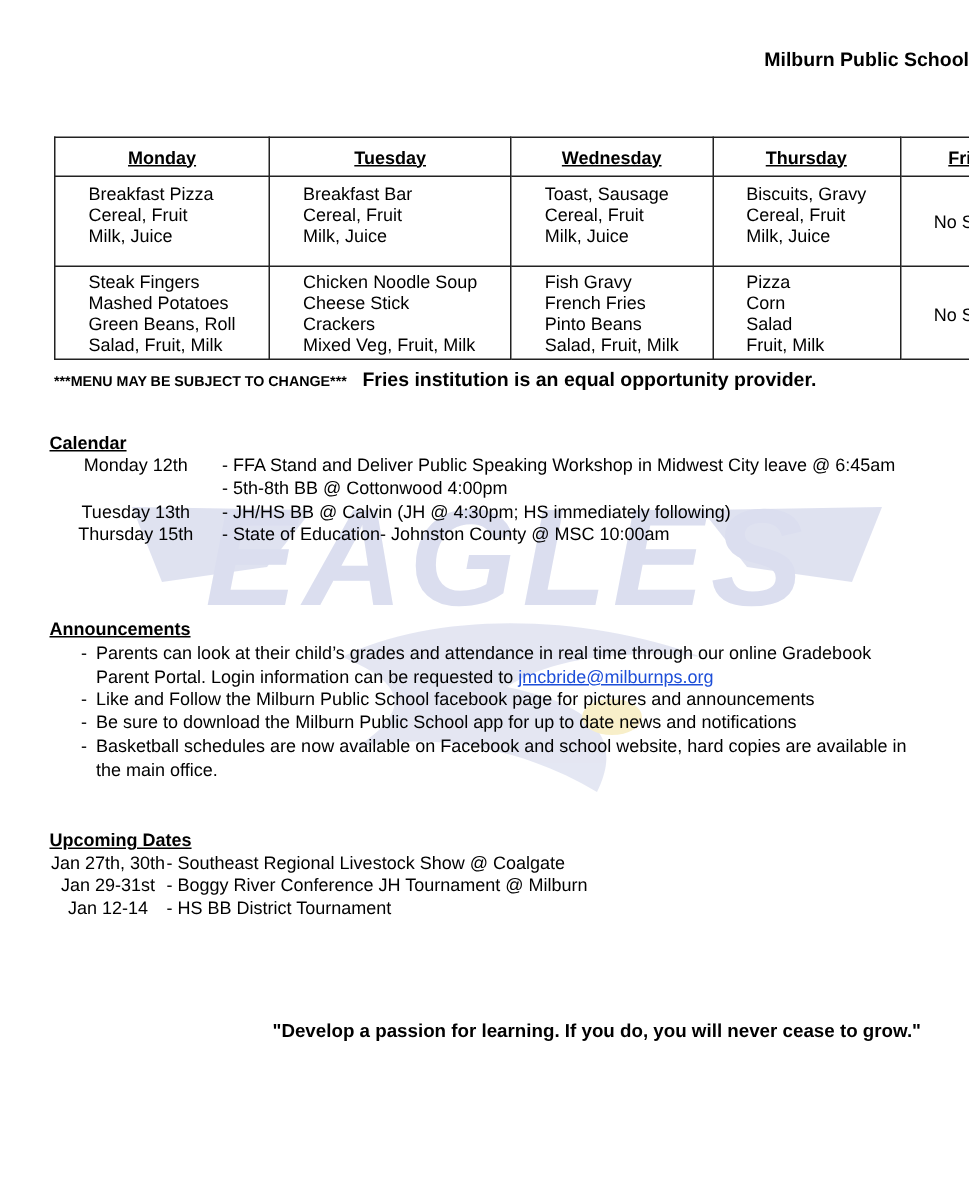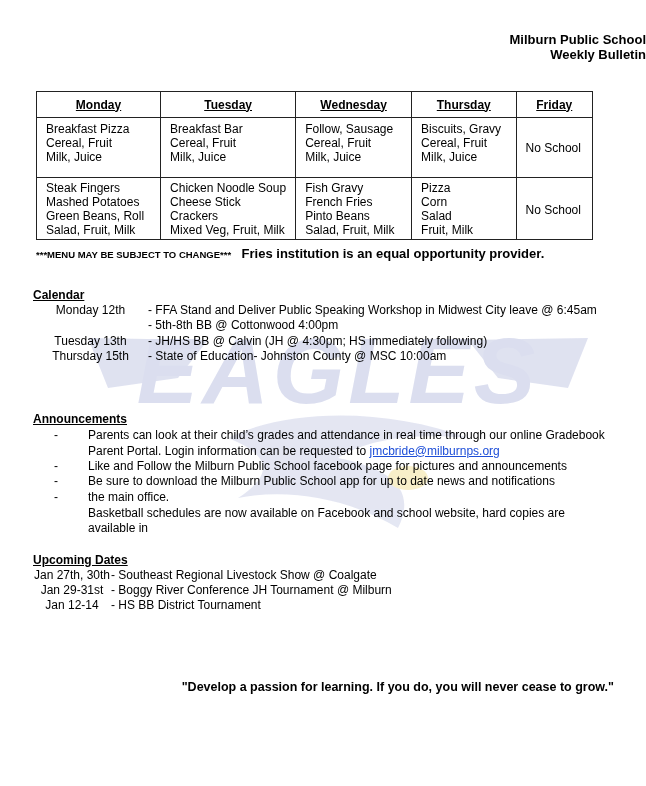--- a/index.html
+++ b/index.html
@@ -13,21 +13,21 @@
   }
   .watermark {
     position: absolute; left: 88px; top: 318px; width: 500px; height: 210px;
     pointer-events: none;
   }
   table.menu {
     position: absolute; left: 36px; top: 91px; width: 557px;
     border-collapse: collapse; font-size: 12px; line-height: 14px;
   }
   table.menu td, table.menu th {
-    border: 1px solid #222; vertical-align: top; padding: 0 9px;
+    border: 1px solid #222; vertical-align: top; padding: 0 22px;
   }
   table.menu th {
     font-weight: bold; text-decoration: underline; text-align: center;
     height: 25px; vertical-align: middle; font-size: 12px;
   }
   table.menu td { height: 55px; padding-top: 4px; }
   table.menu tr.lunch td { height: 58px; padding-top: 3px; }
   table.menu td.center { vertical-align: middle; padding-top: 0; }
   .cell-line { display: block; white-space: nowrap; }
   .notice {
@@ -40,21 +40,21 @@
   }
   .row {
     position: absolute; left: 33px; font-size: 12px; white-space: nowrap; line-height: 15px; text-align: center;
   }
   .row .label { display: inline-block; width: 115px; }
   .row .desc { position: absolute; left: 115px; top: 0; }
   .ann {
     position: absolute; left: 54px; font-size: 12px; line-height: 15.5px; width: 560px;
   }
   .ann .dash { position: absolute; left: 0; }
-  .ann .text { margin-left: 34px; display: block; }
+  .ann .text { margin-left: 10px; display: block; }
   .link { color: #1d4ed8; text-decoration: underline; }
   .up .label { width: 78px; }
   .up .desc { left: 78px; }
   .quote {
     position: absolute; right: 32px; top: 679px; text-align: right;
     font-weight: bold; font-size: 12.5px; line-height: 17px;
   }
 </style>
 </head>
 <body>
@@ -64,21 +64,20 @@
     <polygon points="0,20 120,22 90,60 20,70" fill="#b9bfe0"></polygon>
     <polygon points="500,20 380,22 410,60 480,70" fill="#b9bfe0"></polygon>
     <text x="250" y="85" text-anchor="middle" font-family="Liberation Sans, sans-serif" font-weight="bold" font-style="italic" font-size="92" fill="#b0b7dc" letter-spacing="4">EAGLES</text>
     <path d="M140,120 C200,90 300,90 380,120 C330,115 280,120 250,140 C300,150 330,170 310,210 C260,180 200,170 150,180 C180,160 190,140 140,120 Z" fill="#c4c9e4"></path>
     <ellipse cx="320" cy="160" rx="20" ry="12" fill="#f0dc8a"></ellipse>
   </g>
 </svg>
 
 <div class="header">
   <div>Milburn Public School</div>
-  <div>Weekly Bulletin</div>
 </div>
 
 <table class="menu">
   <colgroup>
     <col style="width:126px">
       <col style="width:130px">
       <col style="width:118px">
       <col style="width:106px">
       <col style="width:77px">
   </colgroup>
@@ -95,21 +94,21 @@
       <span class="cell-line">Breakfast Pizza</span>
       <span class="cell-line">Cereal, Fruit</span>
       <span class="cell-line">Milk, Juice</span>
     </td>
     <td>
       <span class="cell-line">Breakfast Bar</span>
       <span class="cell-line">Cereal, Fruit</span>
       <span class="cell-line">Milk, Juice</span>
     </td>
     <td>
-      <span class="cell-line">Follow, Sausage</span>
+      <span class="cell-line">Toast, Sausage</span>
       <span class="cell-line">Cereal, Fruit</span>
       <span class="cell-line">Milk, Juice</span>
     </td>
     <td>
       <span class="cell-line">Biscuits, Gravy</span>
       <span class="cell-line">Cereal, Fruit</span>
       <span class="cell-line">Milk, Juice</span>
     </td>
     <td class="center">
       <span class="cell-line">No School</span>
@@ -179,22 +178,22 @@
 <div class="ann" style="top:459px">
   <span class="dash">-</span>
   <span class="text">Like and Follow the Milburn Public School facebook page for pictures and announcements</span>
 </div>
 <div class="ann" style="top:474px">
   <span class="dash">-</span>
   <span class="text">Be sure to download the Milburn Public School app for up to date news and notifications</span>
 </div>
 <div class="ann" style="top:490px">
   <span class="dash">-</span>
+  <span class="text">Basketball schedules are now available on Facebook and school website, hard copies are available in</span>
   <span class="text">the main office.</span>
-  <span class="text">Basketball schedules are now available on Facebook and school website, hard copies are available in</span>
 </div>
 
 <div class="section-title" style="top:553px">Upcoming Dates</div>
 <div class="row up" style="top:568px">
   <span class="label">Jan 27th, 30th</span>
   <span class="desc">- Southeast Regional Livestock Show @ Coalgate</span>
 </div>
 <div class="row up" style="top:583px">
   <span class="label">Jan 29-31st</span>
   <span class="desc">- Boggy River Conference JH Tournament @ Milburn</span>

